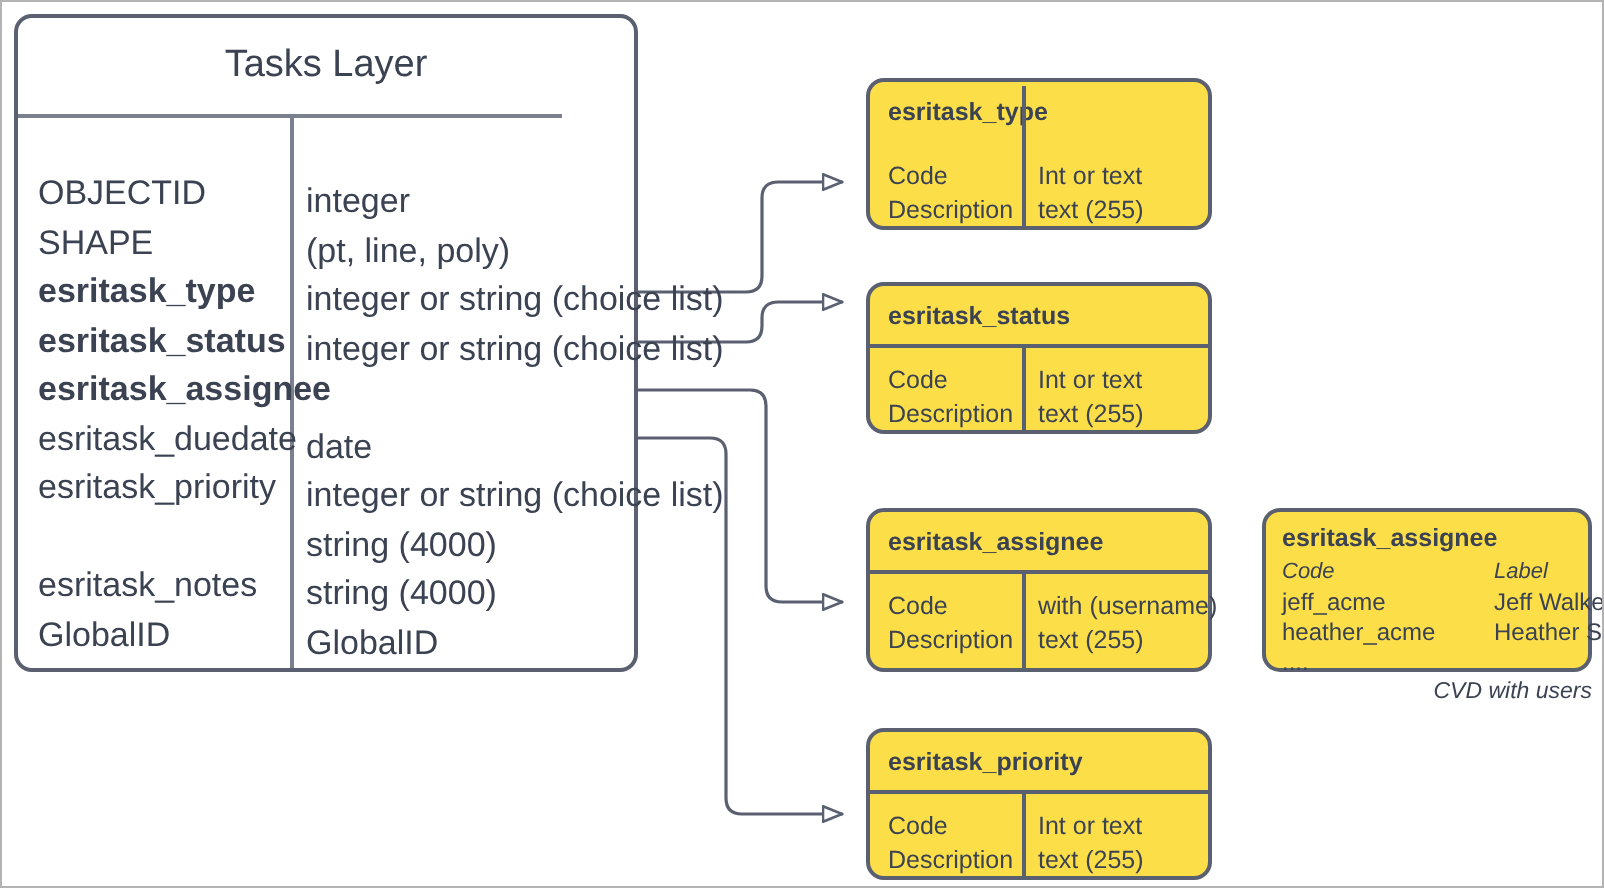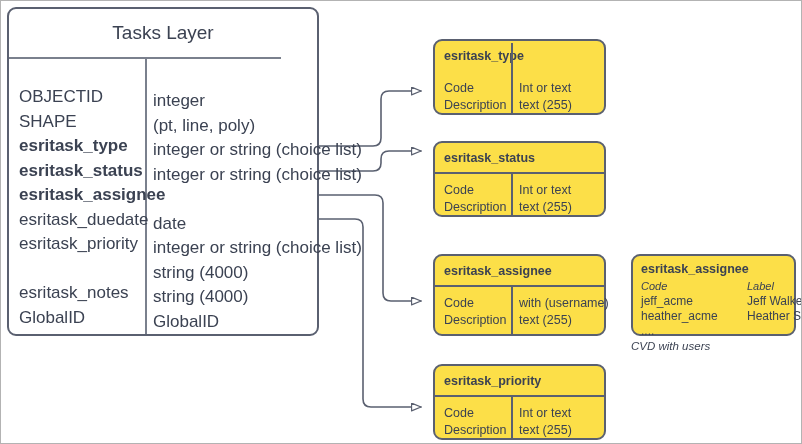--- a/index.html
+++ b/index.html
@@ -187,21 +187,21 @@
     white-space: nowrap;
   }
   .cvd-row.hdr { font-style: italic; font-size: 11px; }
   .cvd-c1 { position: absolute; left: 8px; line-height: 15px; }
   .cvd-c2 { position: absolute; left: 78px; line-height: 15px; margin-left: 36px; }
   #cvd-caption {
     position: absolute;
     left: 630px;
     top: 339px;
     width: 165px;
-    text-align: left;
+    text-align: right;
     font-size: 11.5px;
     font-style: italic;
     color: #3b4252;
     white-space: nowrap;
   }
 </style>
 </head>
 <body>
 
 <div id="canvas">

